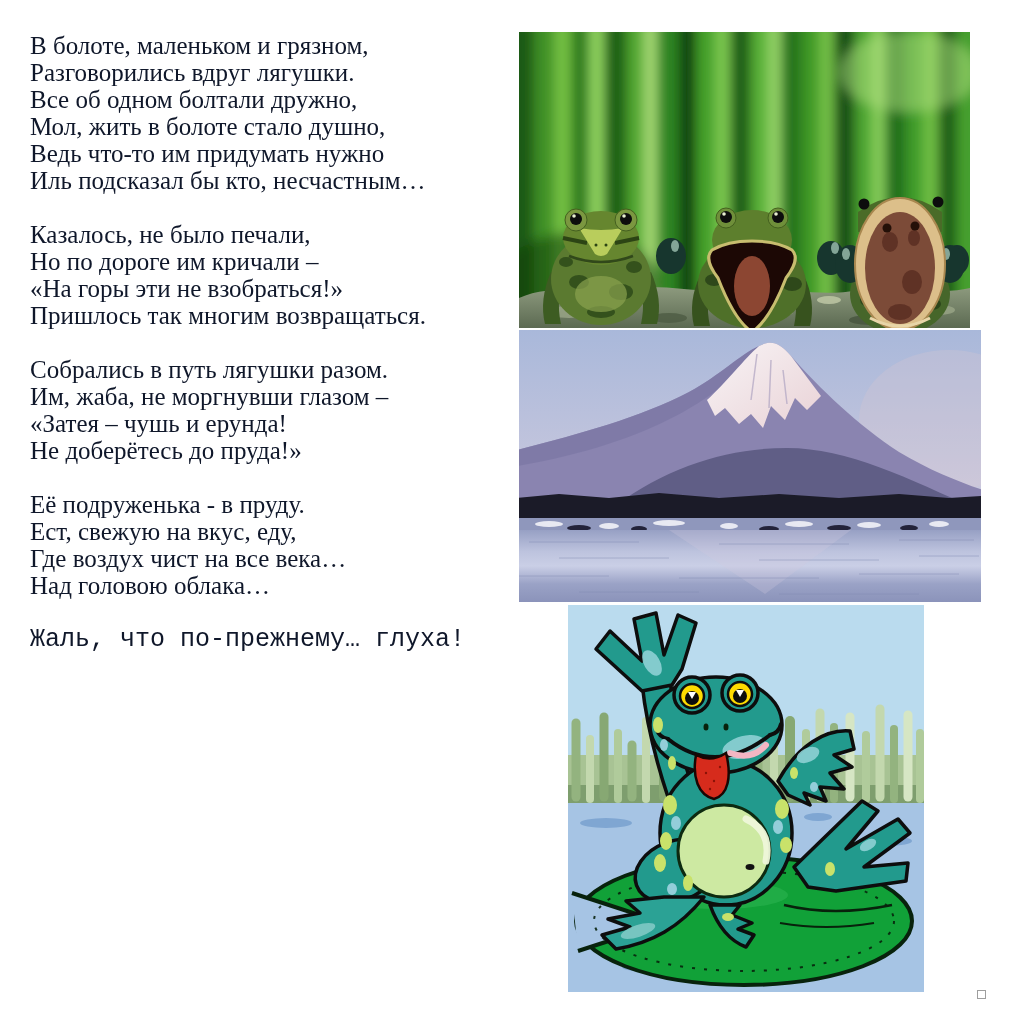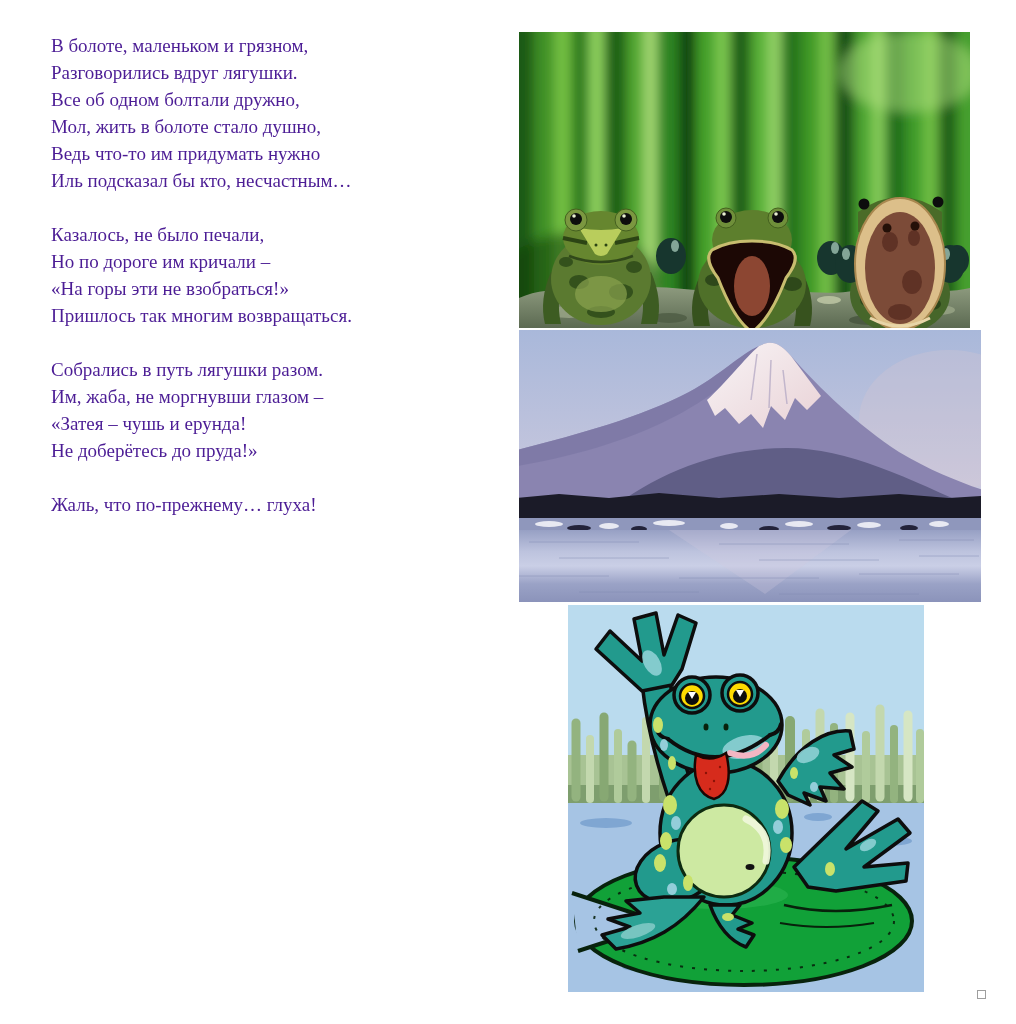--- a/index.html
+++ b/index.html
@@ -1,21 +1,21 @@
 <!DOCTYPE html>
 <html><head>
 <meta charset="utf-8">
 <style>
   html,body{margin:0;padding:0;background:#ffffff;}
   .page{position:relative;width:1016px;height:1024px;background:#ffffff;overflow:hidden;
         font-family:"Liberation Serif","DejaVu Serif",serif;}
-  .poem{position:absolute;left:51px;top:32px;width:470px;color:#4c1d95;
-        font-size:19px;line-height:27px;}
+  .poem{position:absolute;left:30px;top:32px;width:470px;color:#0f172a;
+        font-size:25px;line-height:27px;}
   .stanza{margin:0 0 27px 0;white-space:pre-line;}
-  .stanza:last-child{margin-bottom:8px;}
+  .stanza:last-child{margin-bottom:8px;font-family:Liberation Mono, monospace;}
   figure{margin:0;position:absolute;padding:0;}
   figure svg{display:block;width:100%;height:100%;}
   .fig-frogs{left:519px;top:32px;width:451px;height:296px;}
   .fig-fuji{left:519px;top:330px;width:462px;height:272px;}
   .fig-cartoon{left:568px;top:605px;width:356px;height:387px;}
   .anchor{position:absolute;left:977px;top:990px;width:7px;height:7px;
           border:1px solid #9e9e9e;background:#ffffff;}
 </style>
 </head>
 <body>
@@ -30,20 +30,24 @@
 Ведь что-то им придумать нужно
 Иль подсказал бы кто, несчастным…</p>
     <p class="stanza">Казалось, не было печали,
 Но по дороге им кричали –
 «На горы эти не взобраться!»
 Пришлось так многим возвращаться.</p>
     <p class="stanza">Собрались в путь лягушки разом.
 Им, жаба, не моргнувши глазом –
 «Затея – чушь и ерунда!
 Не доберётесь до пруда!»</p>
+    <p class="stanza">Её подруженька - в пруду.
+Ест, свежую на вкус, еду,
+Где воздух чист на все века…
+Над головою облака…</p>
     <p class="stanza">Жаль, что по-прежнему… глуха!</p>
   </section>
 
   <figure class="fig-frogs">
     <svg viewBox="0 0 451 296" preserveAspectRatio="none">
       <defs>
         <filter id="gblur" x="-20%" y="-20%" width="140%" height="140%">
             <feGaussianBlur stdDeviation="6"></feGaussianBlur>
           </filter>
         <linearGradient id="rockg" x1="0" y1="0" x2="0" y2="1">

